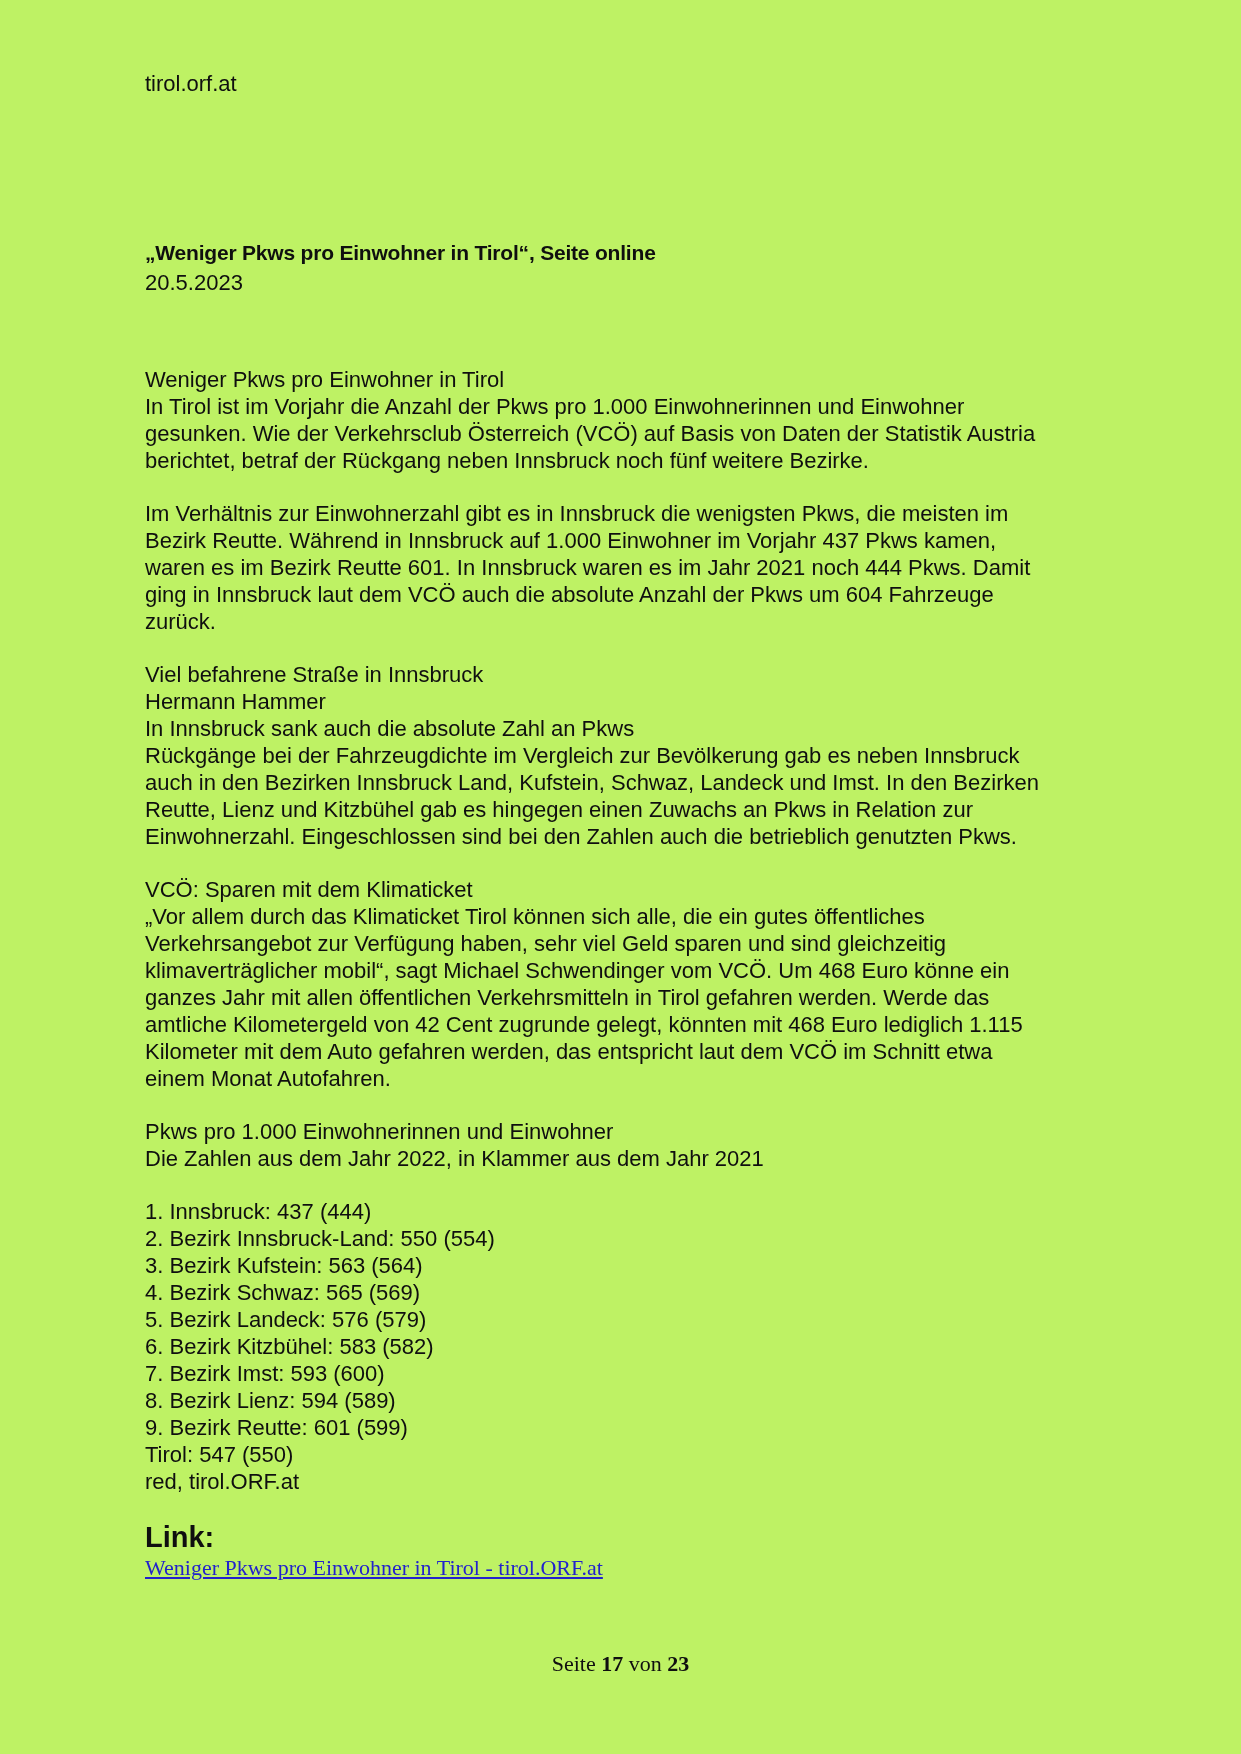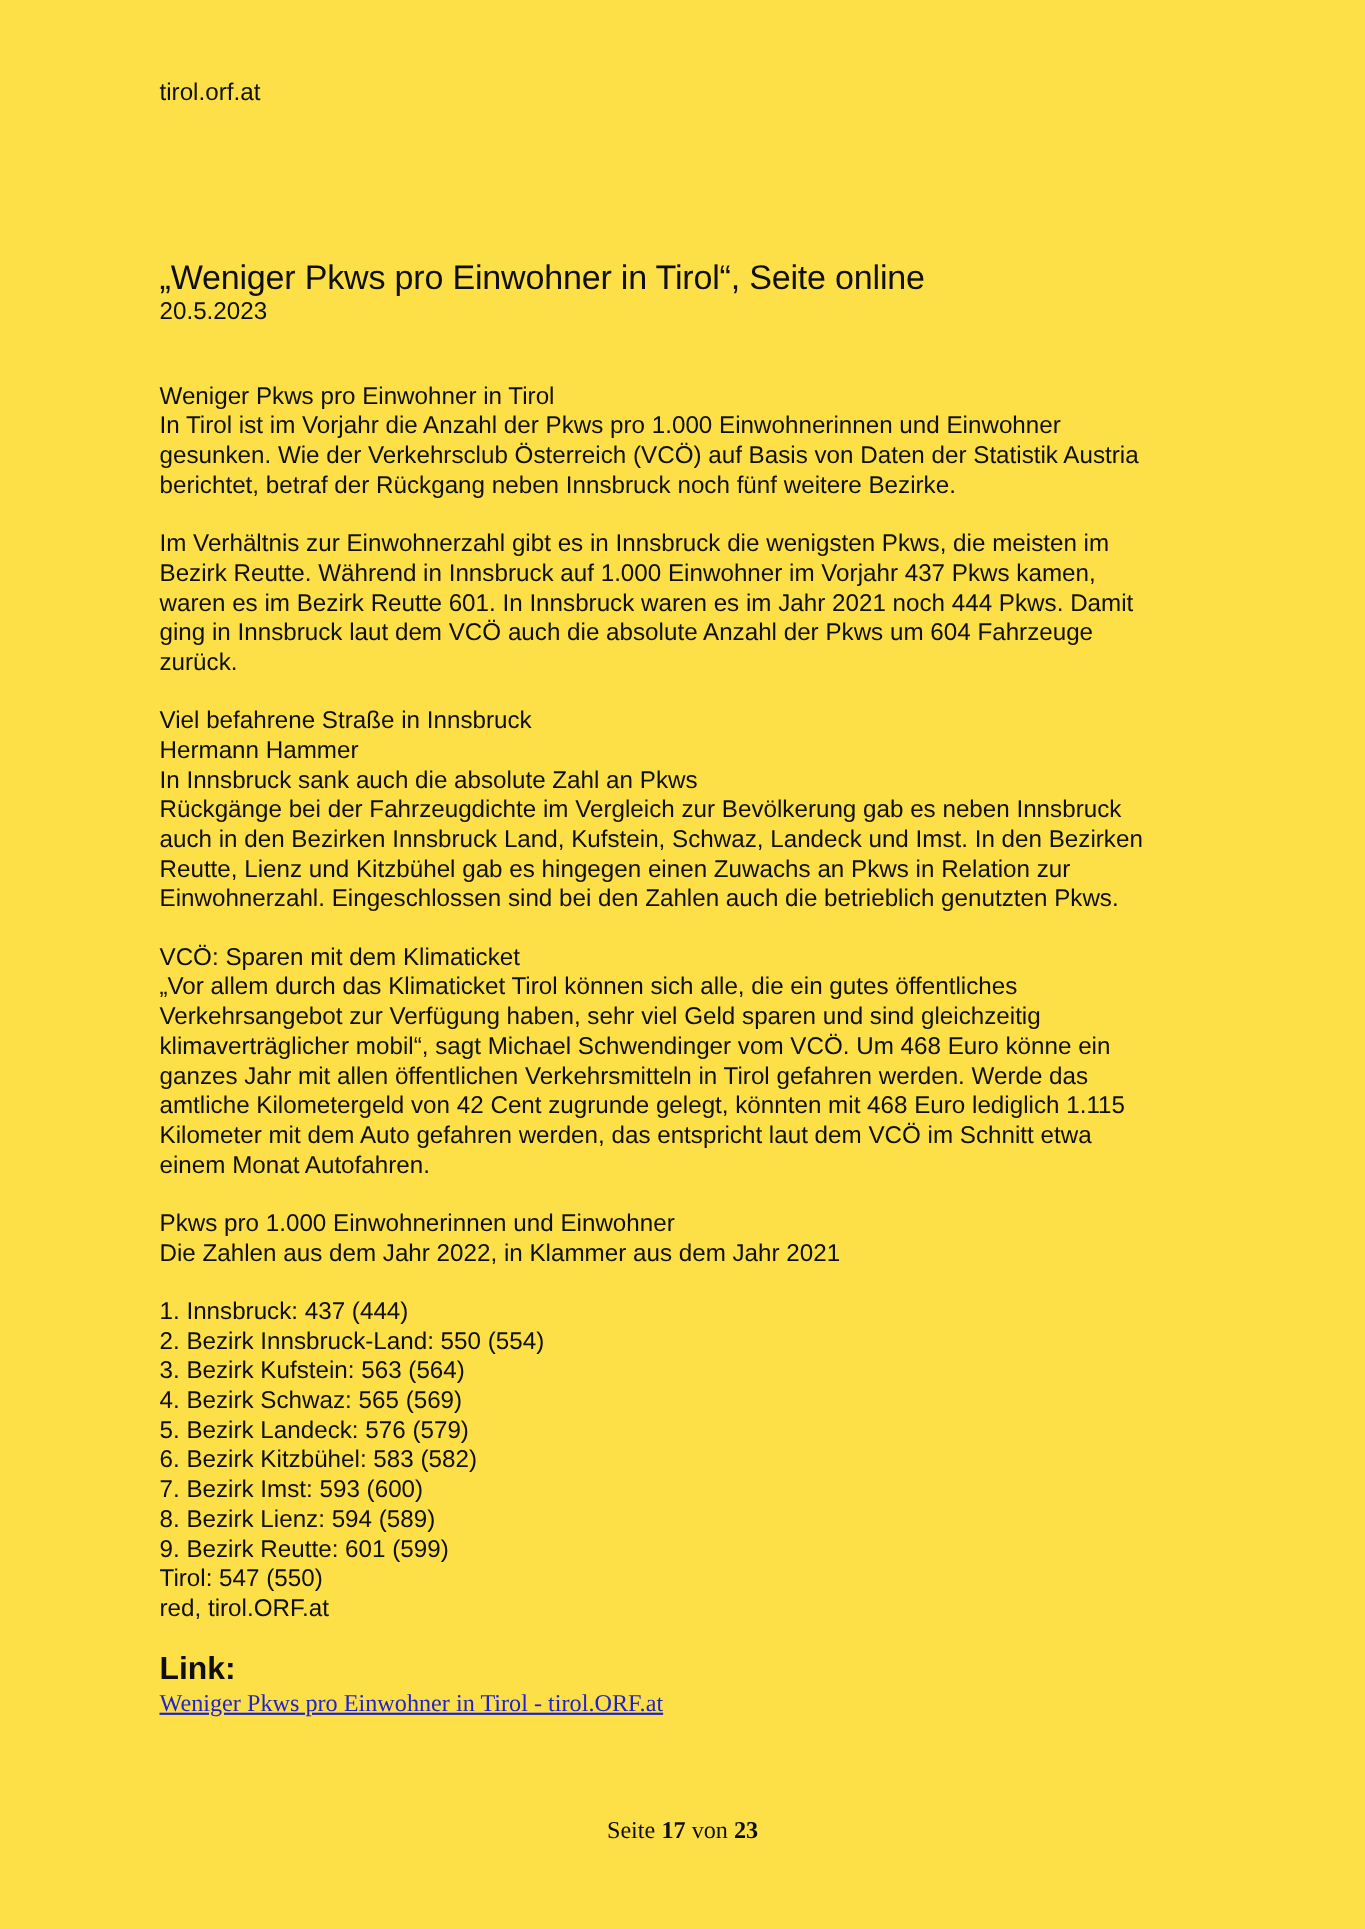--- a/index.html
+++ b/index.html
@@ -1,46 +1,46 @@
 <!DOCTYPE html>
 <html lang="de" style="--link-color: #2222cc;"><head>
 <meta charset="utf-8">
 <style>
   html, body { margin: 0; padding: 0; background: #e8e8e8; }
   .page {
     position: relative;
     width: 1241px;
     height: 1754px;
     margin: 0 auto;
-    background: #fde047;
+    background: #bef264;
     color: #0f0f0f;
     font-family: "Liberation Sans", "DejaVu Sans", sans-serif;
     overflow: hidden;
   }
   .content {
     padding: 70px 0 0 145px;
     width: 899px;
   }
   .site-label {
     font-size: 22px;
     line-height: 27px;
   }
   .doc-title {
     margin-top: 139px;
-    font-size: 31px;
+    font-size: 21px;
     line-height: 33px;
-    font-weight: normal;
+    font-weight: bold;
     letter-spacing: -0.2px;
   }
   .doc-date {
     font-size: 22px;
     line-height: 27px;
   }
   .article {
-    margin-top: 50px;
+    margin-top: 70px;
     font-size: 22px;
     line-height: 27px;
   }
   .block { margin-bottom: 26px; }
   .block:last-child { margin-bottom: 0; }
   .line { display: block; }
   .stats-list .line { display: block; }
   .link-heading {
     margin-top: 8px;
     font-size: 29px;

